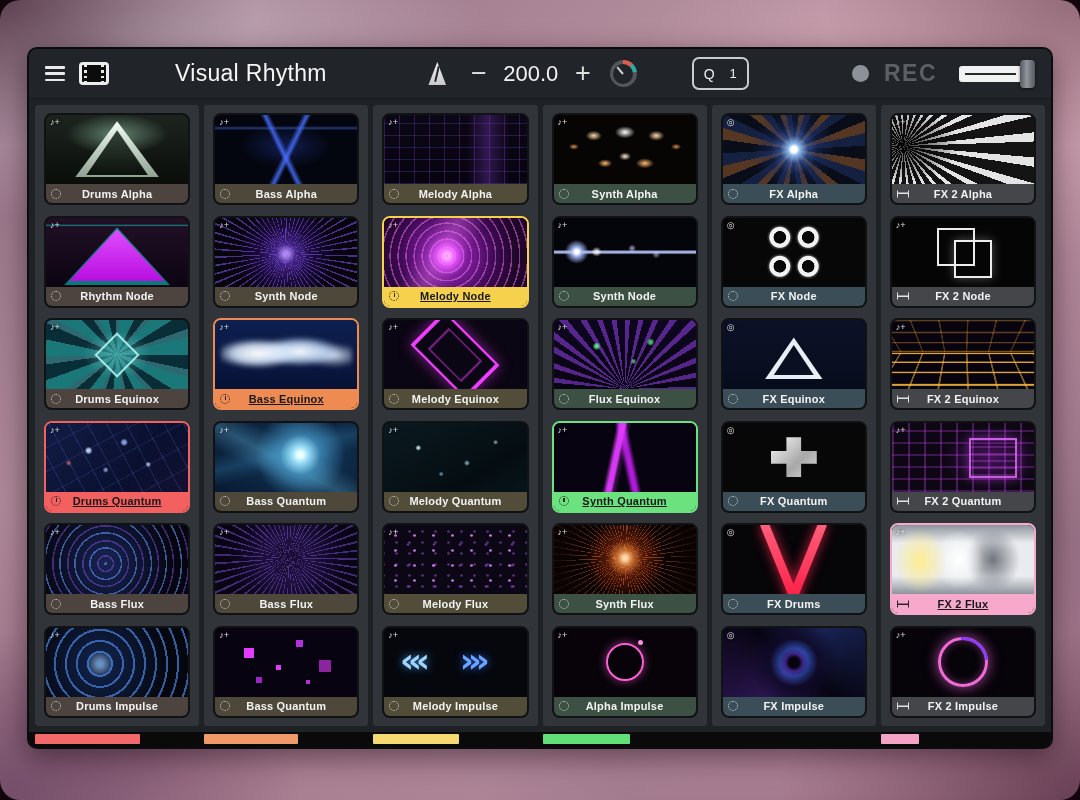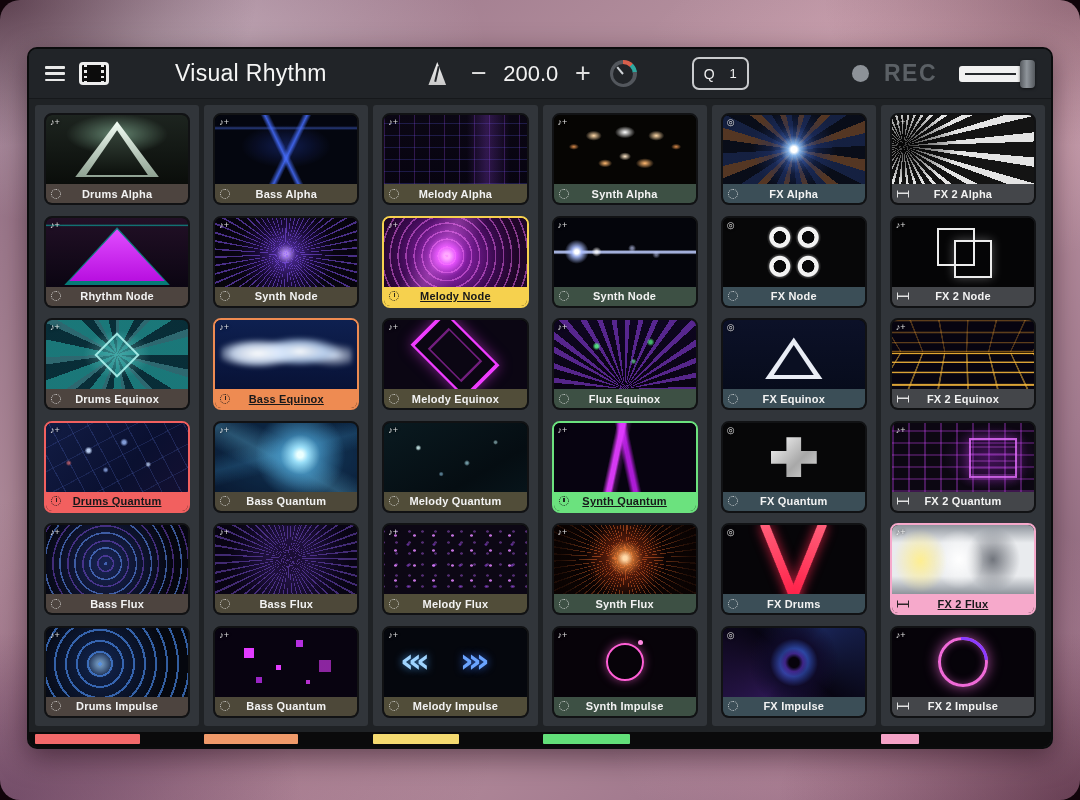--- a/index.html
+++ b/index.html
@@ -568,21 +568,21 @@
       <span class="loop dial-ic"></span>
       <span class="txt">Synth Flux</span>
     </div>
   </div>
           <div class="cell" style="--labelbg: #3d5044;">
     <div class="thumb a-synth-impulse">
       <span class="corner">♪+</span>
     </div>
     <div class="bar">
       <span class="loop dial-ic"></span>
-      <span class="txt">Synth Impulse</span>
+      <span class="txt">Alpha Impulse</span>
     </div>
   </div>
         </div>
         <div class="col">
           <div class="cell" style="--labelbg: #3b4e57;">
     <div class="thumb a-fx-alpha">
       <span class="corner">◎</span>
     </div>
     <div class="bar">
       <span class="loop dial-ic"></span>

